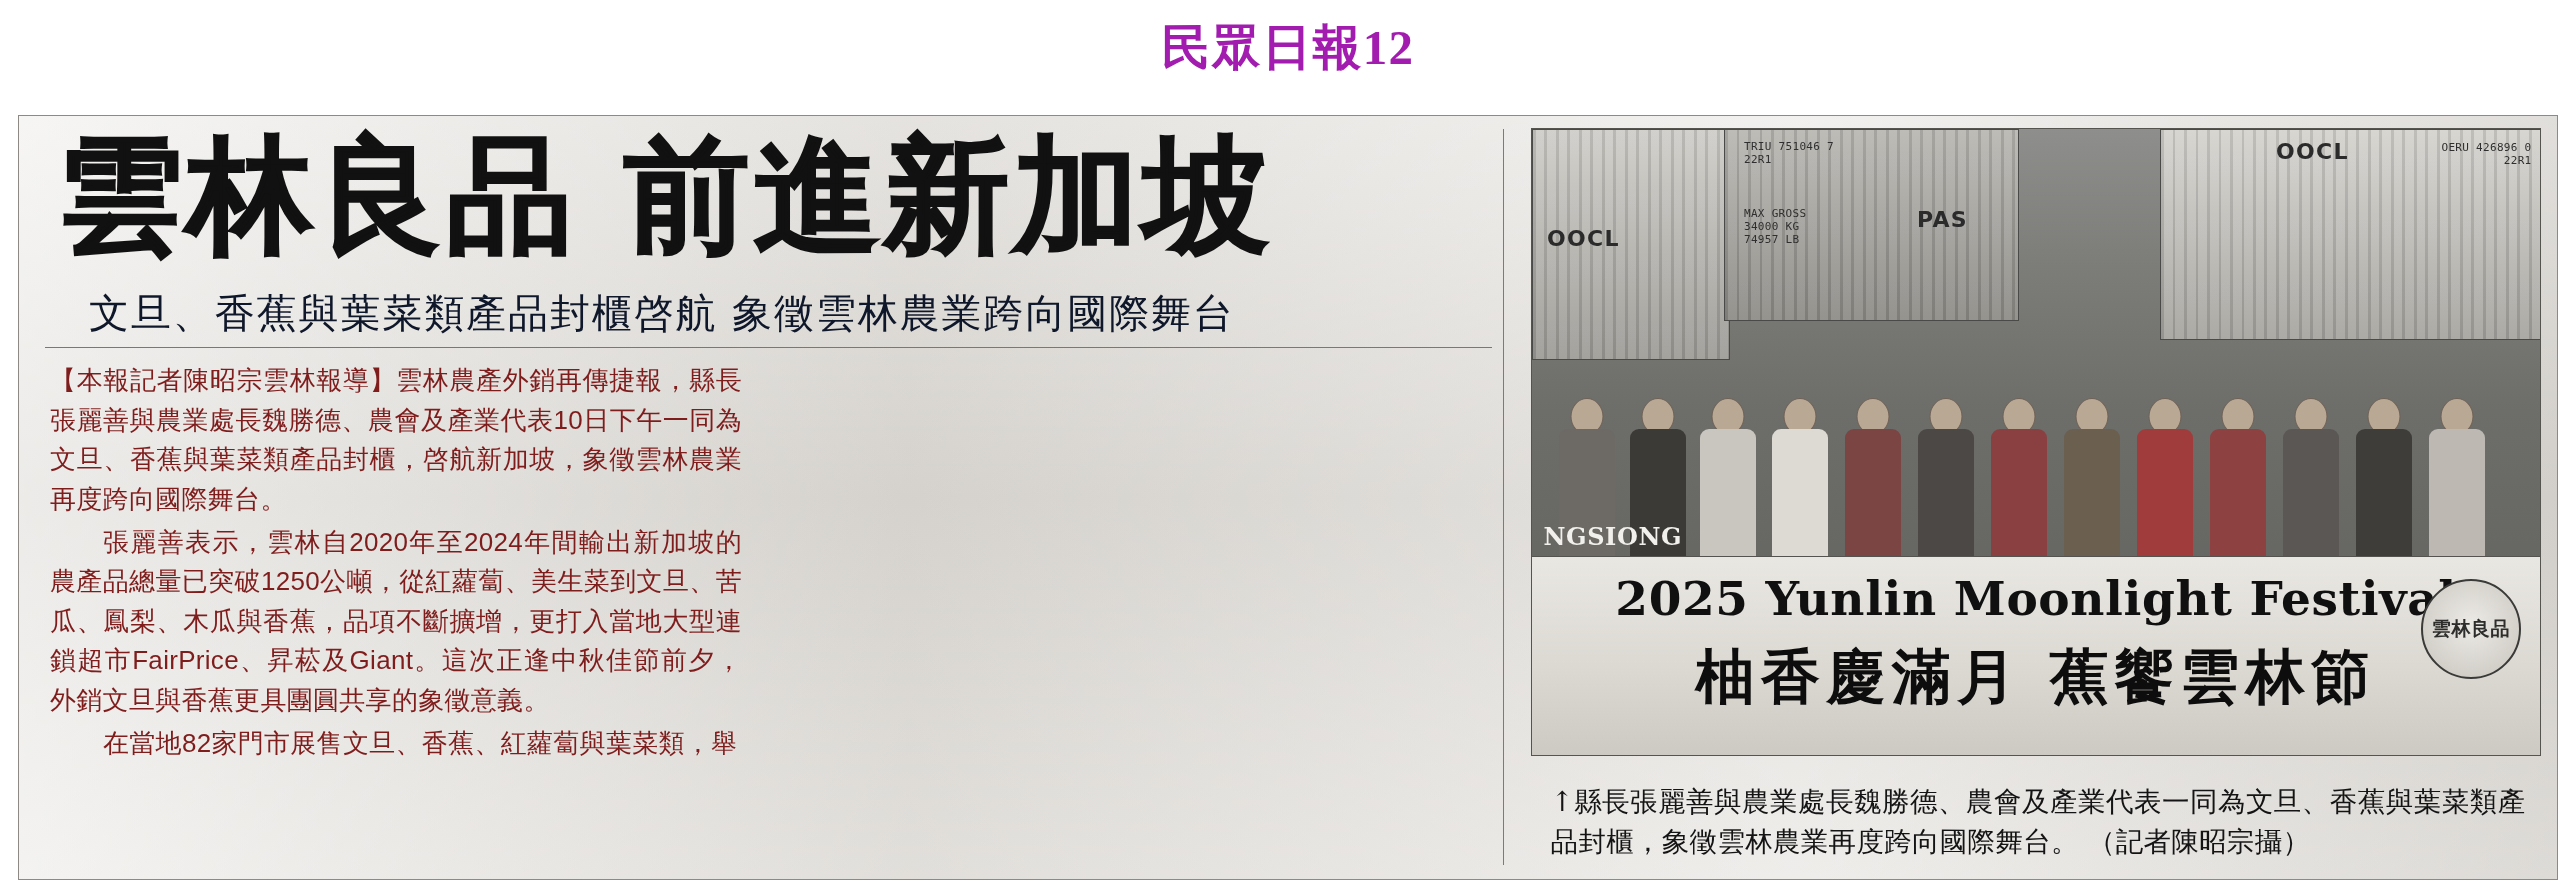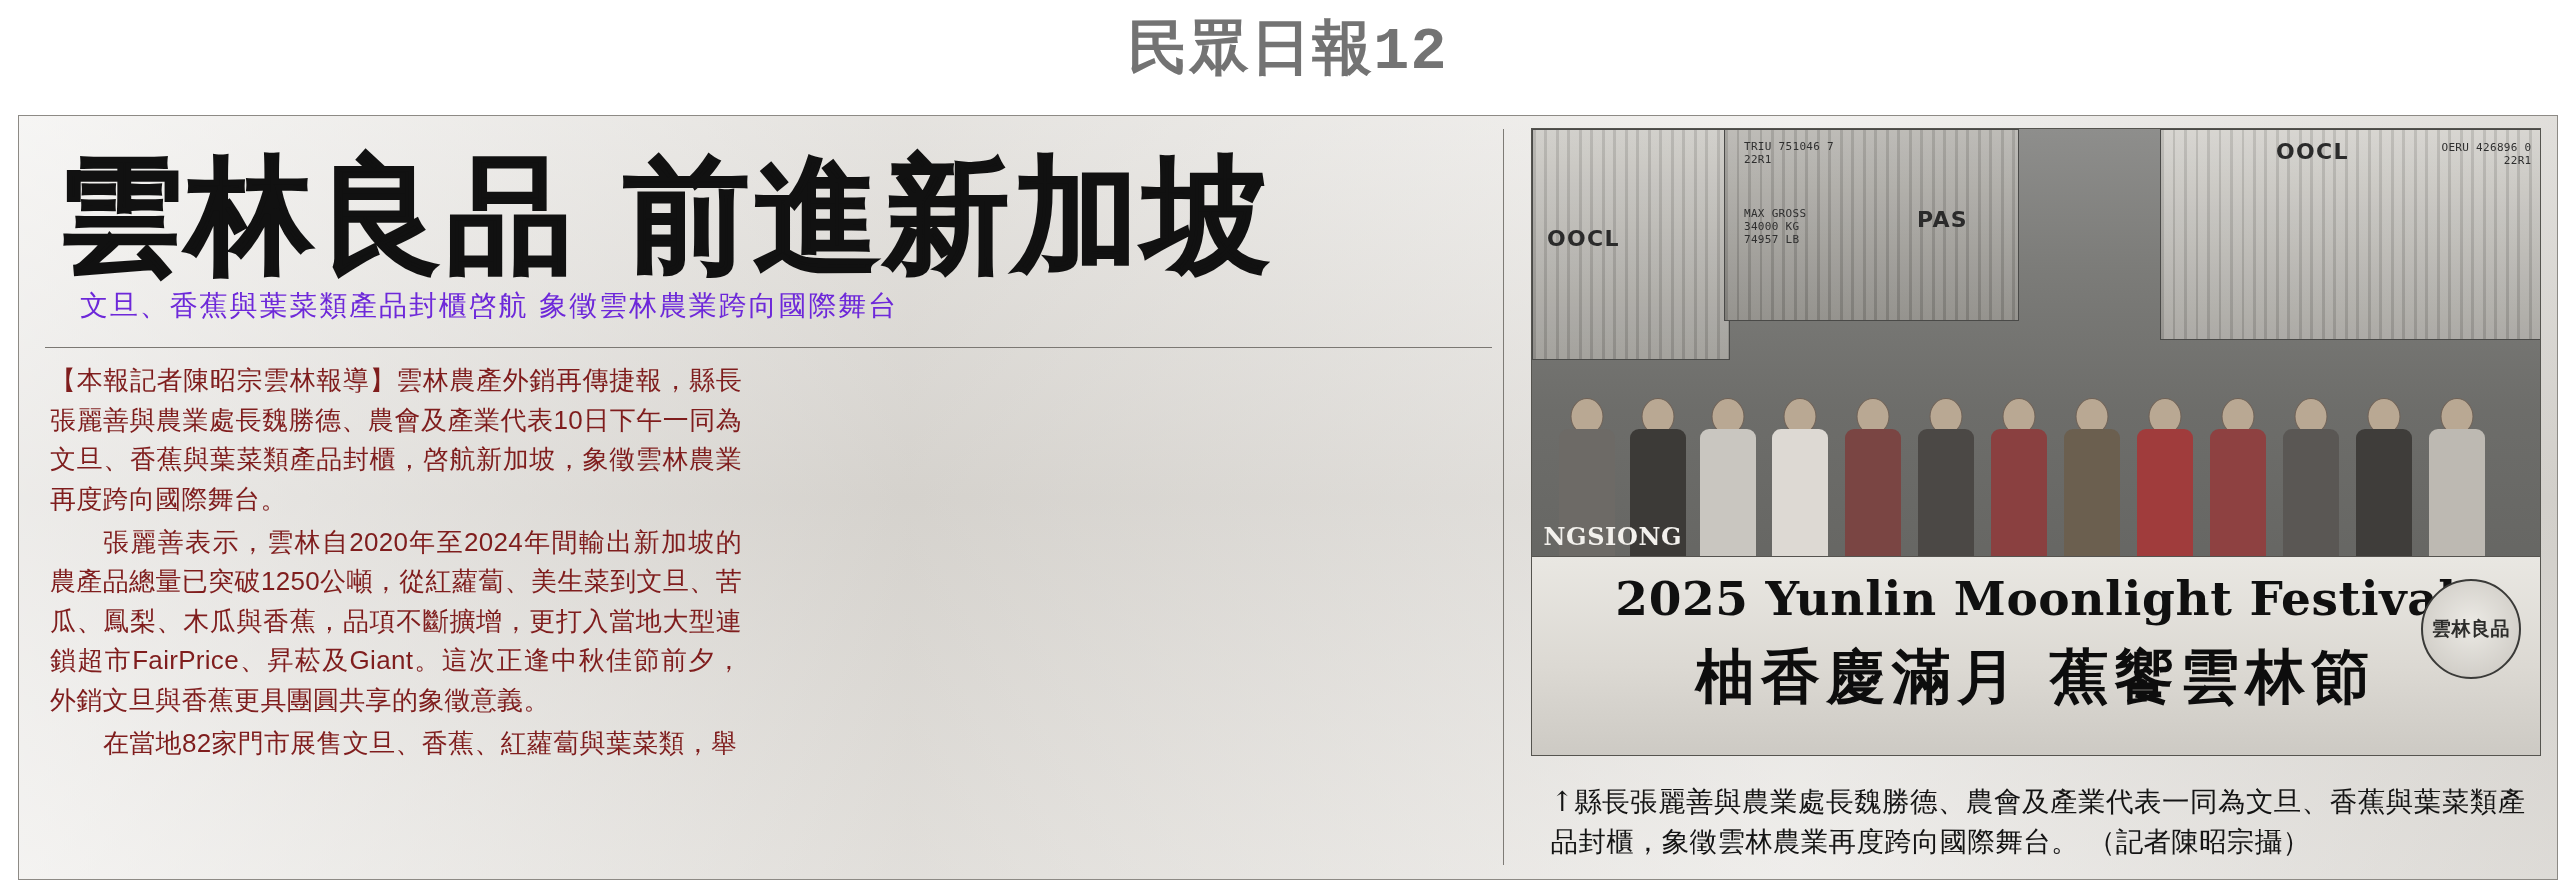--- a/index.html
+++ b/index.html
@@ -16,25 +16,25 @@
 
   
   #masthead {
     width: 100%;
     height: 96px;
     display: flex;
     align-items: center;
     justify-content: center;
   }
   #masthead-title {
-    color: #737373;
-    font-size: 60px;
+    color: #a21caf;
+    font-size: 49px;
     font-weight: bold;
     letter-spacing: 1.3px;
-    font-family: Liberation Mono, monospace;
+    font-family: Liberation Serif, serif;
   }
 
   
   #clipping {
     position: absolute;
     left: 18px;
     top: 115px;
     width: 2540px;
     height: 765px;
     background: #dedbd6;
@@ -57,40 +57,40 @@
     position: absolute;
     left: 0;
     top: 0;
     width: 1492px;
     height: 100%;
   }
 
   #headline {
     position: absolute;
     left: 38px;
-    top: 36px;
+    top: 16px;
     width: 1441px;
     font-size: 126px;
     line-height: 1.02;
     font-weight: bold;
     color: #111111;
     letter-spacing: 3.8px;
     white-space: nowrap;
     font-family: "DejaVu Sans", "Liberation Sans", sans-serif;
     -webkit-text-stroke: 1.9px #111;
   }
 
   #subhead {
     position: absolute;
-    left: 61px;
+    left: 70px;
     top: 173px;
     width: 1396px;
-    font-size: 28px;
+    font-size: 40px;
     line-height: 1.2;
-    color: #6d28d9;
+    color: #0f172a;
     letter-spacing: 1.9px;
     white-space: nowrap;
     font-family: "DejaVu Serif", "Liberation Serif", serif;
   }
 
   #rule-top {
     position: absolute;
     left: 25.6px;
     top: 231px;
     width: 1447px;

